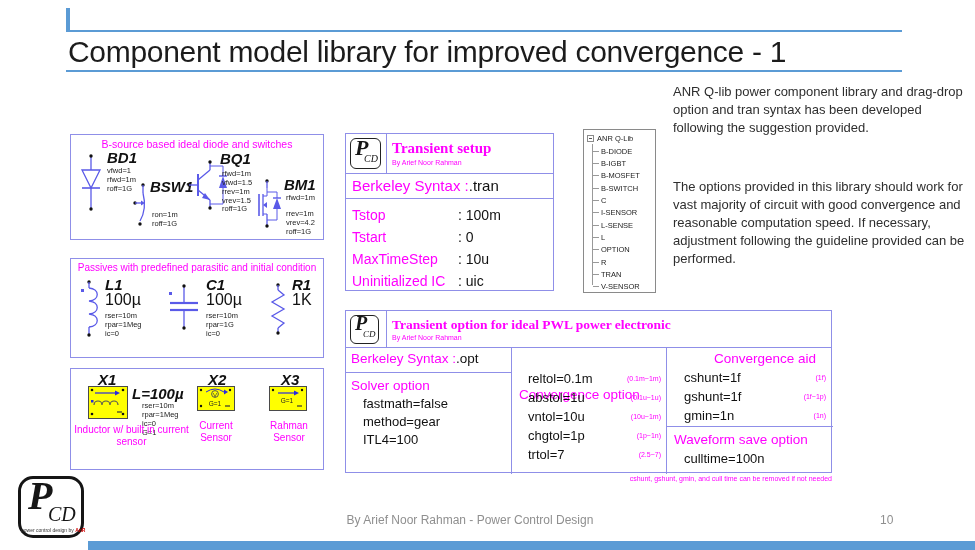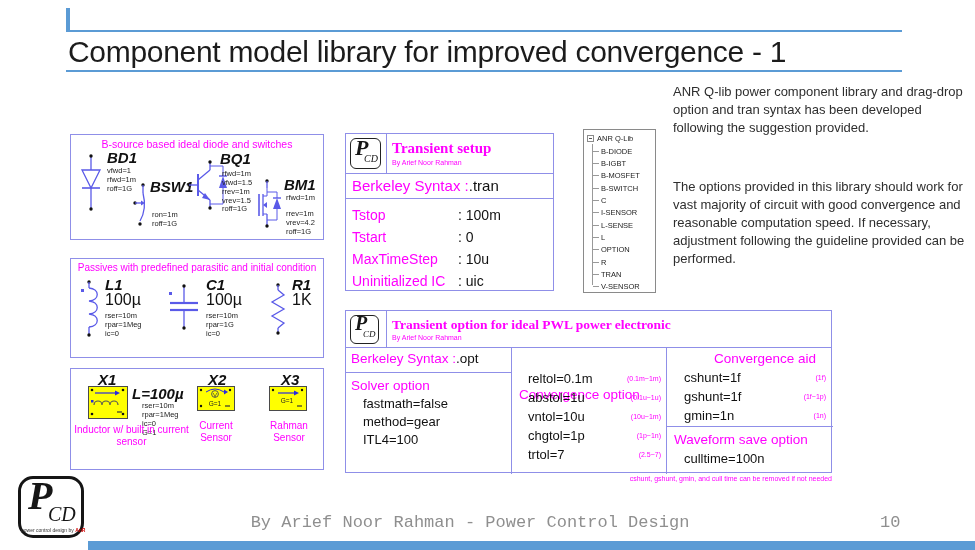--- a/index.html
+++ b/index.html
@@ -37,21 +37,21 @@
   .tree-minus{display:inline-flex;width:7px;height:7px;border:1px solid #8a8a8a;box-sizing:border-box;
               align-items:center;justify-content:center;margin-right:3px;background:#fff;}
   .tree-minus i{display:block;width:3px;height:1px;background:#555;}
   .tree-vline{position:absolute;left:8px;top:14px;width:0;border-left:1px solid #999;}
   .tree-items{position:absolute;top:15px;left:0;right:0;}
   .tree-item{height:12.35px;display:flex;align-items:center;padding-left:9px;font-size:7.5px;color:#222;white-space:nowrap;}
   .tree-dash{width:6px;height:0;border-top:1px solid #999;margin-right:2px;}
   
   .para{position:absolute;font-size:13px;line-height:1.38;color:#2e2e2e;}
   
-  .footer{position:absolute;font-size:17px;color:#8f8f8f;font-family:Liberation Mono, monospace;}
+  .footer{position:absolute;font-size:12px;color:#8f8f8f;}
   
   .pcd{position:absolute;border:3px solid #151515;border-radius:15px;background:#fff;box-sizing:border-box;
        font-family:"Liberation Serif",serif;font-style:italic;}
   .pcd .p{position:absolute;left:7px;top:-7px;font-size:40px;font-weight:bold;color:#161616;}
   .pcd .cd{position:absolute;left:27px;top:24px;font-size:20px;color:#161616;}
   .pcd .tag{position:absolute;left:0;right:0;bottom:2px;text-align:center;font-size:5px;font-style:normal;
             font-family:"Liberation Sans",sans-serif;color:#333;white-space:nowrap;}
   .pcd .tag .brand{color:#cc0000;font-weight:bold;}
   .mini-logo{position:absolute;border:1.5px solid #222;border-radius:6px;background:#fff;box-sizing:border-box;
              font-family:"Liberation Serif",serif;font-style:italic;}

